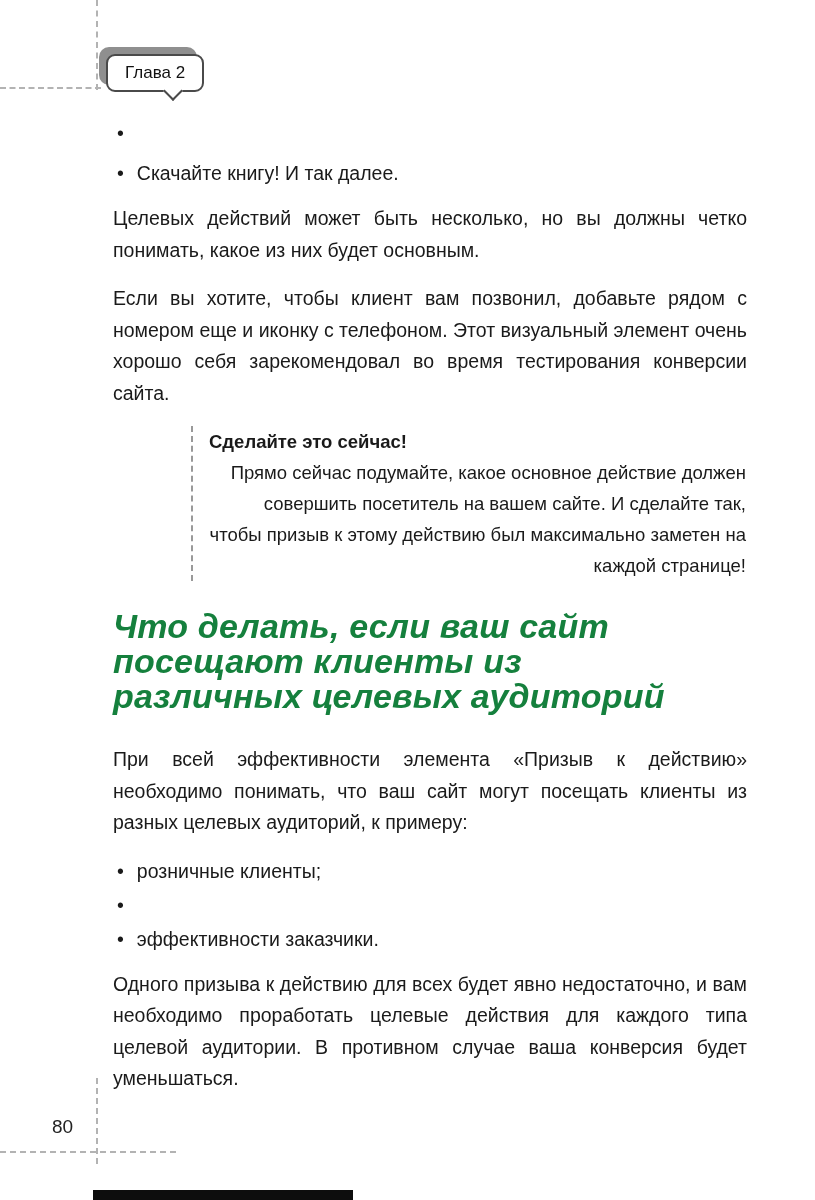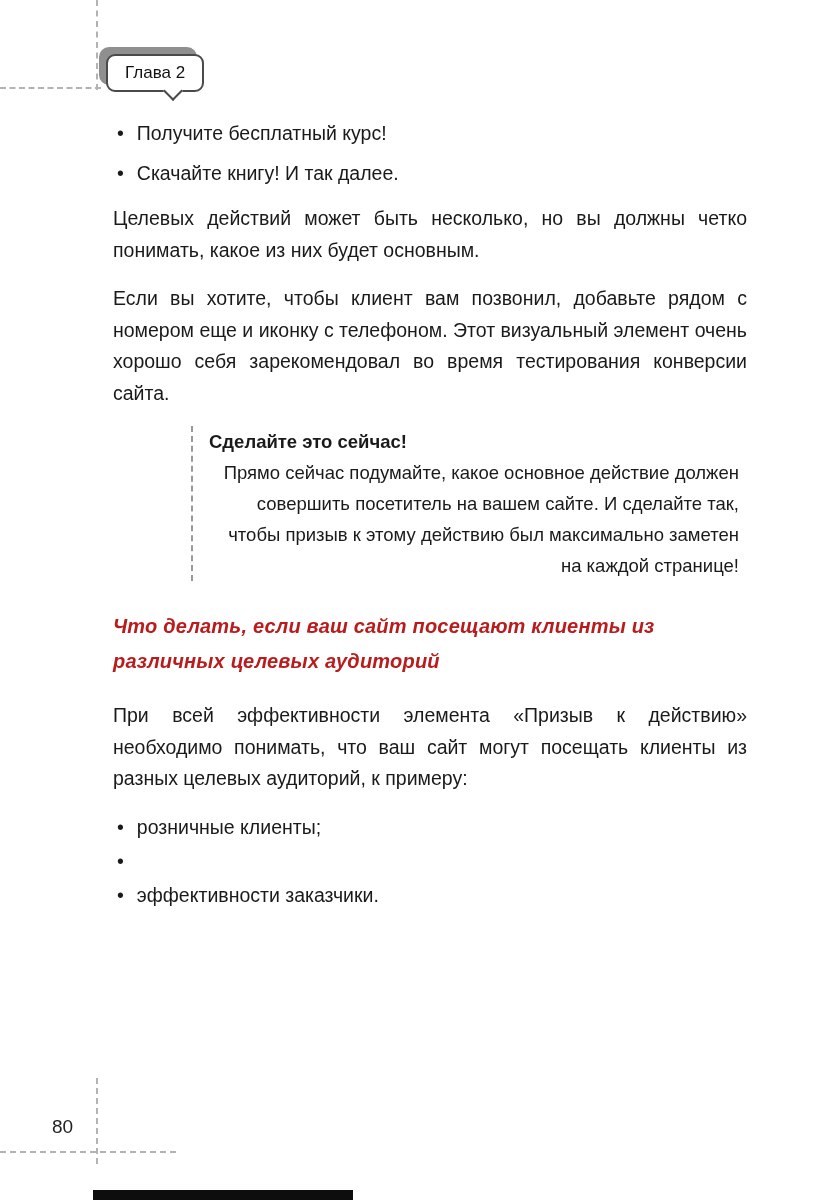--- a/index.html
+++ b/index.html
@@ -62,44 +62,44 @@
   .bullets.tight li { margin-bottom: 3px; }
 
   p.body {
     font-size: 19.5px;
     line-height: 31.5px;
     text-align: justify;
     margin: 0 0 17px 0;
   }
 
   .callout {
-    margin: 16px 8px 26px 78px;
+    margin: 16px 1px 26px 78px;
     padding-left: 16px;
     border-left: 2px dashed #999999;
   }
   .callout .title {
     font-weight: bold;
     font-size: 18.5px;
     line-height: 31px;
   }
   .callout p {
     font-size: 18.5px;
     line-height: 31px;
     text-align: right;
   }
 
   h2.section {
-    color: #b91c1c;
+    color: #15803d;
     font-style: italic;
     font-weight: bold;
-    font-size: 20px;
+    font-size: 34px;
     line-height: 35px;
     letter-spacing: 0.2px;
     max-width: 600px;
-    margin: 28px 0 21px 0;
+    margin: 28px 0 30px 0;
   }
 
   .page-number {
     position: absolute;
     left: 52px; top: 1116px;
     font-size: 19px;
     color: #222;
   }
 
   .scan-edge-mark {
@@ -123,21 +123,20 @@
     <span>Глава 2</span>
     <div class="tab-tail"></div>
   </div>
 </div>
 
 <div class="content">
 
   <ul class="bullets">
     <li>
       <span class="dot">•</span>
-      <span>Получите бесплатный курс!</span>
     </li>
     <li>
       <span class="dot">•</span>
       <span>Скачайте книгу! И так далее.</span>
     </li>
   </ul>
 
   <p class="body">Целевых действий может быть несколько, но вы должны четко понимать, какое из них будет основным.</p>
 
   <p class="body">Если вы хотите, чтобы клиент вам позвонил, добавьте рядом с номером еще и иконку с телефоном. Этот визуальный элемент очень хорошо себя зарекомендовал во время тестирования конверсии сайта.</p>
@@ -158,19 +157,20 @@
     </li>
     <li>
       <span class="dot">•</span>
     </li>
     <li>
       <span class="dot">•</span>
       <span>эффективности заказчики.</span>
     </li>
   </ul>
 
+  <p class="body">Одного призыва к действию для всех будет явно недостаточно, и вам необходимо проработать целевые действия для каждого типа целевой аудитории. В противном случае ваша конверсия будет уменьшаться.</p>
 
 
 </div>
 
 <div class="page-number">80</div>
 
 <div class="scan-edge-mark"></div>
 
 </body></html>

